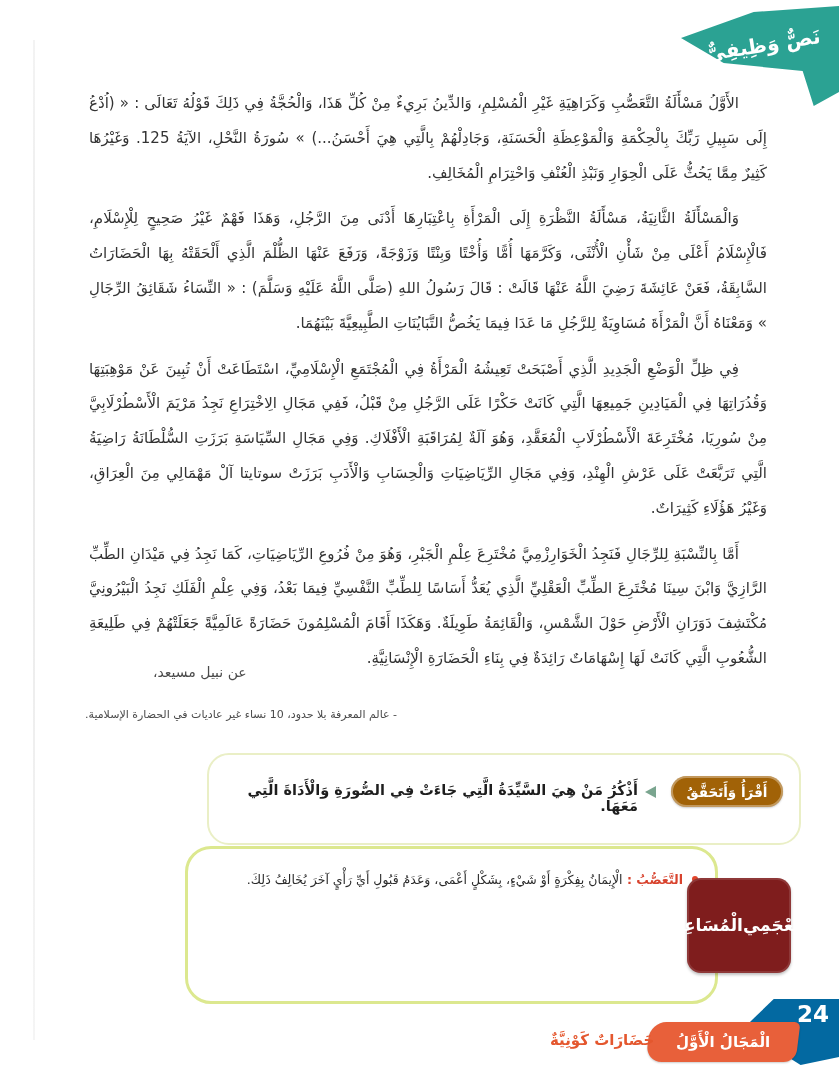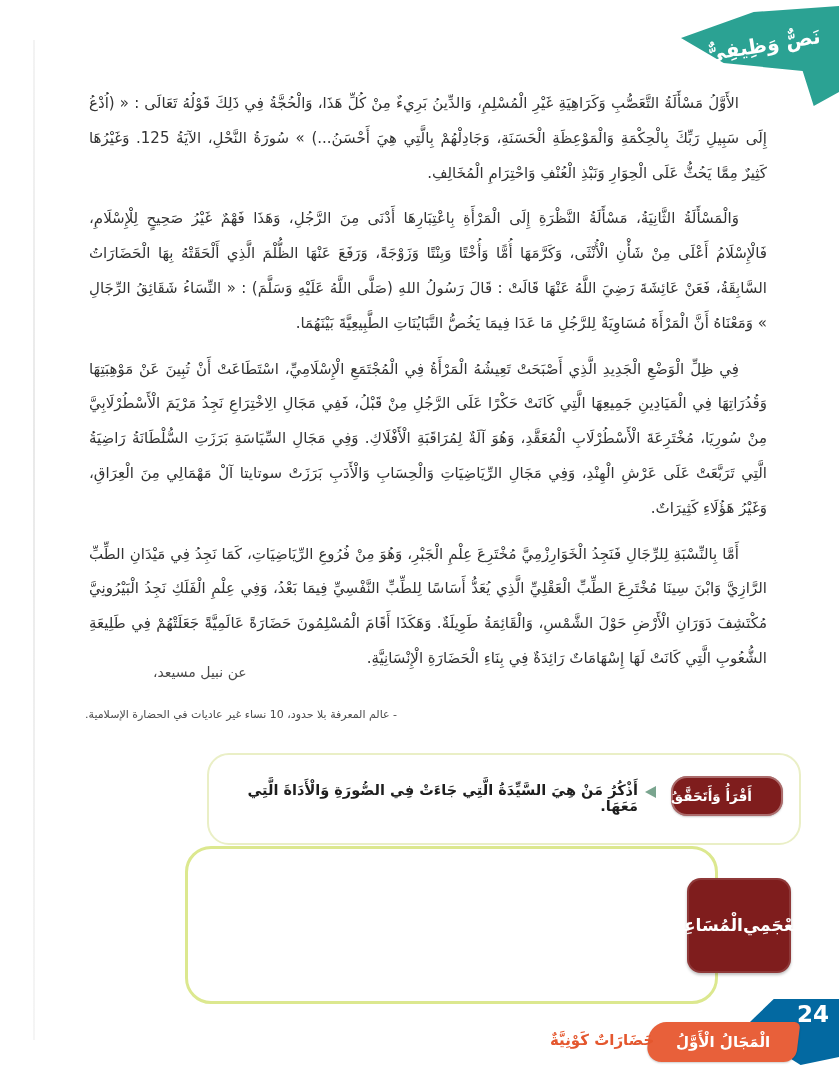--- a/index.html
+++ b/index.html
@@ -42,25 +42,25 @@
   .source-line2 {
     position:absolute; top:708px; left:85px;
     direction:rtl; white-space:nowrap; font-size:11px; color:#4a4a4a;
   }
   
   .rv-box {
     position:absolute; left:207px; top:753px; width:590px; height:88px;
     border:2px solid #eaefc6; border-radius:22px;
   }
   .rv-pill {
-    position:absolute; left:671px; top:776px; width:112px; height:40px;
-    background:#7f1d1d; border-radius:16px;
+    position:absolute; left:671px; top:776px; width:112px; height:31px;
+    background:#a16207; border-radius:16px;
     box-shadow:inset 0 0 0 2px rgba(255,255,255,0.35), 0 1px 2px rgba(0,0,0,0.2);
     color:#ffffff; font-size:13.5px; font-weight:bold;
-    display:flex; align-items:center; justify-content:flex-end;
+    display:flex; align-items:center; justify-content:center;
     direction:rtl; white-space:nowrap;
   }
   .rv-triangle {
     position:absolute; left:645px; top:786px; width:0; height:0;
     border-top:6px solid transparent; border-bottom:6px solid transparent;
     border-right:11px solid #7aa58f;
   }
   .rv-question {
     position:absolute; left:210px; top:782px; width:428px;
     direction:rtl; text-align:right;
@@ -142,20 +142,24 @@
 
 <div class="rv-box"></div>
 <div class="rv-pill">
   <span>أَقْرَأُ وَأَتَحَقَّقُ</span>
 </div>
 <div class="rv-triangle"></div>
 <div class="rv-question">أَذْكُرُ مَنْ هِيَ السَّيِّدَةُ الَّتِي جَاءَتْ فِي الصُّورَةِ وَالْأَدَاةَ الَّتِي مَعَهَا.</div>
 
 <div class="dict-box"></div>
 <div class="dict-list">
+  <div class="dict-item">
+    <span class="dict-bullet"></span>
+    <span class="dict-term">التَّعَصُّبُ</span><span class="dict-sep"> : </span><span class="dict-def">الْإِيمَانُ بِفِكْرَةٍ أَوْ شَيْءٍ، بِشَكْلٍ أَعْمَى، وَعَدَمُ قَبُولِ أَيِّ رَأْيٍ آخَرَ يُخَالِفُ ذَلِكَ.</span>
+  </div>
 </div>
 <div class="dict-label">
   <span>مُعْجَمِي</span>
   <span>الْمُسَاعِدُ</span>
 </div>
 
 <div class="footer-maroon">
   <span class="page-number">24</span>
 </div>
 <div class="footer-ribbon">

